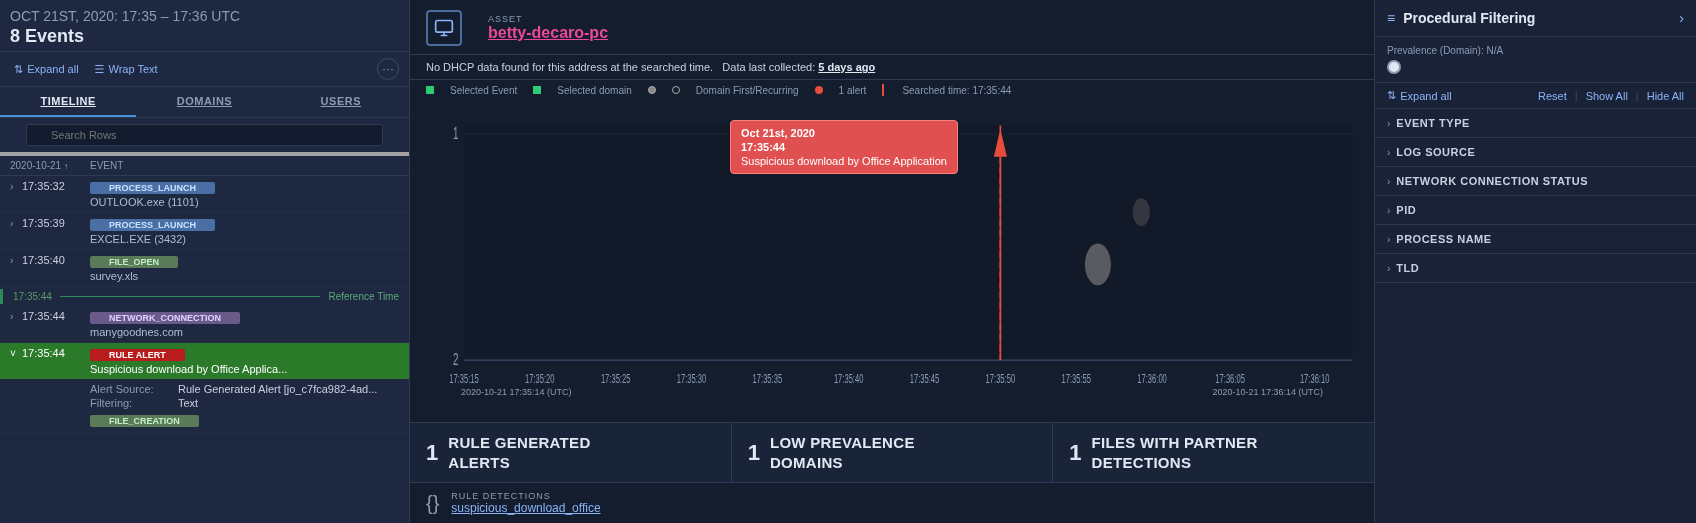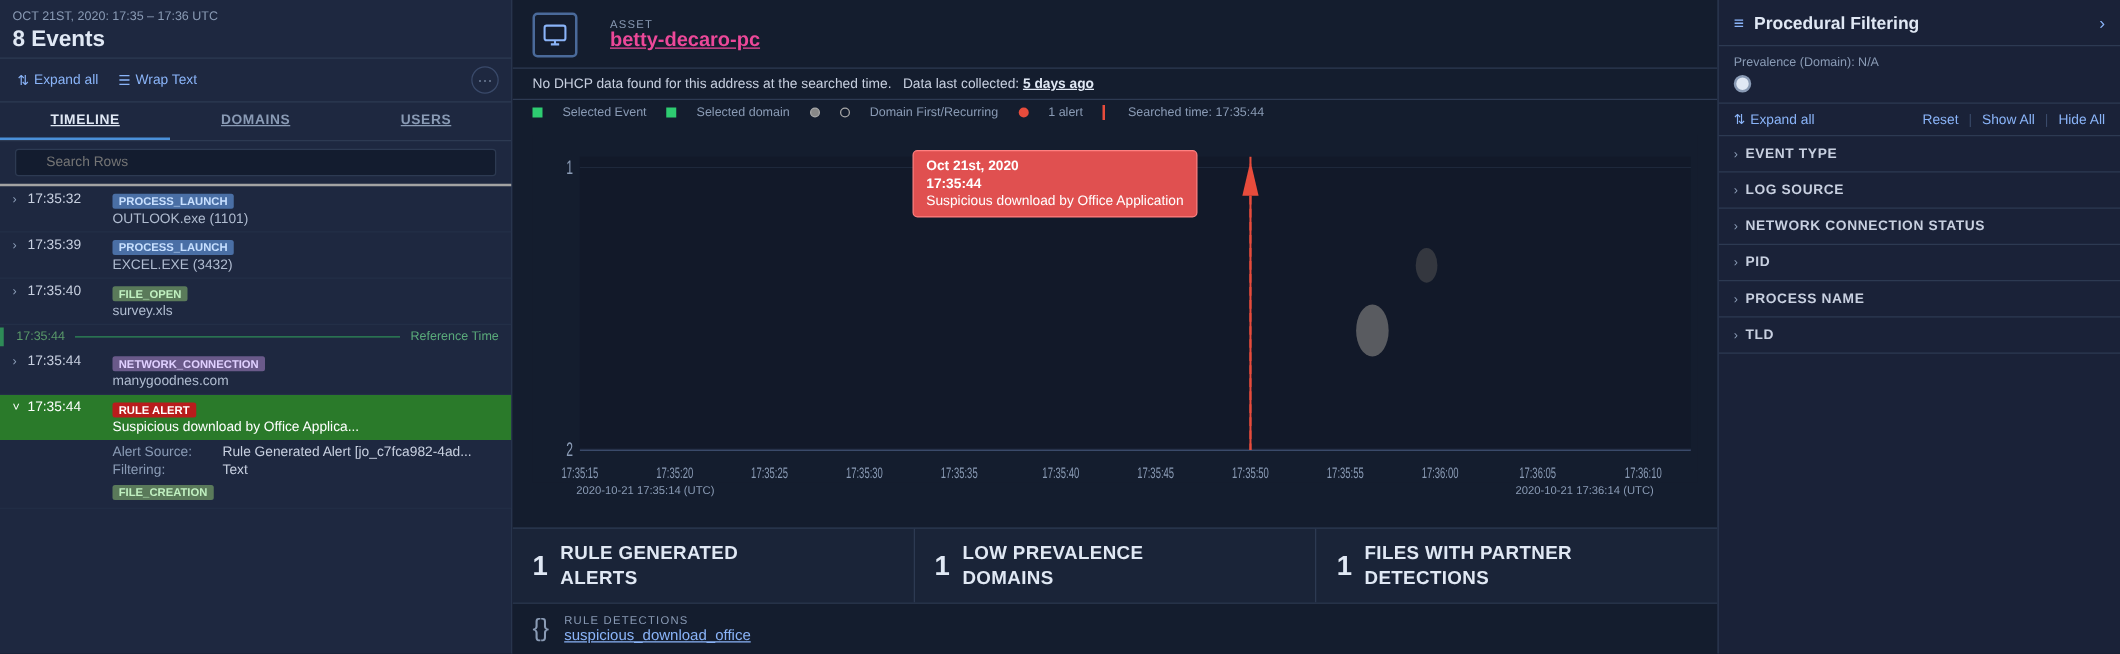--- a/index.html
+++ b/index.html
@@ -21,21 +21,21 @@
       border-right: 1px solid #2d3a52;
       display: flex;
       flex-direction: column;
       flex-shrink: 0;
     }
     .left-header {
       padding: 8px 10px 4px;
       border-bottom: 1px solid #2d3a52;
     }
     .left-header .date-range {
-      font-size: 10px;
+      font-size: 14px;
       color: #8a9bb5;
       margin-bottom: 2px;
     }
     .left-header .event-count {
       font-size: 18px;
       font-weight: 700;
       color: #e0e8f4;
     }
     .toolbar {
       display: flex;
@@ -77,22 +77,22 @@
       letter-spacing: 0.5px;
       cursor: pointer;
       color: #8a9bb5;
       text-decoration: underline;
     }
     .tab.active {
       color: #e0e8f4;
       border-bottom: 2px solid #4a90d9;
     }
     .search-row {
-      padding: 6px 12px;
-      border-bottom: 2px solid #a3a3a3;
+      padding: 6px 26px;
+      border-bottom: 4px solid #a3a3a3;
     }
     .search-input {
       width: 100%;
       background: #131c2f;
       border: 1px solid #2d3a52;
       border-radius: 3px;
       padding: 4px 8px 4px 24px;
       color: #c8d0e0;
       font-size: 11px;
       position: relative;
@@ -135,21 +135,21 @@
     }
     .event-row.active { background: #2a7a2a; }
     .event-row.active .event-time,
     .event-row.active .event-label { color: #fff; }
     .expand-arrow { width: 12px; color: #8a9bb5; font-size: 10px; flex-shrink: 0; margin-top: 1px; }
     .event-time { width: 68px; color: #c8d0e0; font-size: 11px; flex-shrink: 0; }
     .event-content { flex: 1; }
     .event-badge {
       display: inline-block;
       font-size: 9px;
-      padding: 1px 5px;
+      padding: 1px 19px;
       border-radius: 2px;
       margin-bottom: 2px;
       font-weight: 600;
     }
     .badge-process { background: #4a6fa5; color: #c8e0ff; }
     .badge-file { background: #5a7a5a; color: #c0f0c0; }
     .badge-network { background: #6a5a8a; color: #e0d0ff; }
     .badge-rule { background: #b91c1c; color: #fff; }
     .event-label { font-size: 11px; color: #b0bcd0; }
 
@@ -391,20 +391,29 @@
   </div>
   <div class="tabs">
     <div class="tab active">TIMELINE</div>
     <div class="tab">DOMAINS</div>
     <div class="tab">USERS</div>
   </div>
   <div class="search-row">
     <div class="search-wrap">
       <span class="search-icon-inner">🔍</span>
       <input class="search-input" type="text" placeholder="Search Rows" style="">
+    </div>
+  </div>
+  <div class="col-headers">
+    <div class="col-time">
+      <span>2020-10-21</span>
+      <span class="sort-icon">↑</span>
+    </div>
+    <div class="col-event">
+      <span>EVENT</span>
     </div>
   </div>
   <div class="timeline-body">
 
     <div class="event-group">
       <div class="event-row">
         <span class="expand-arrow">›</span>
         <span class="event-time">17:35:32</span>
         <div class="event-content">
           <div><span class="event-badge badge-process">PROCESS_LAUNCH</span></div>

